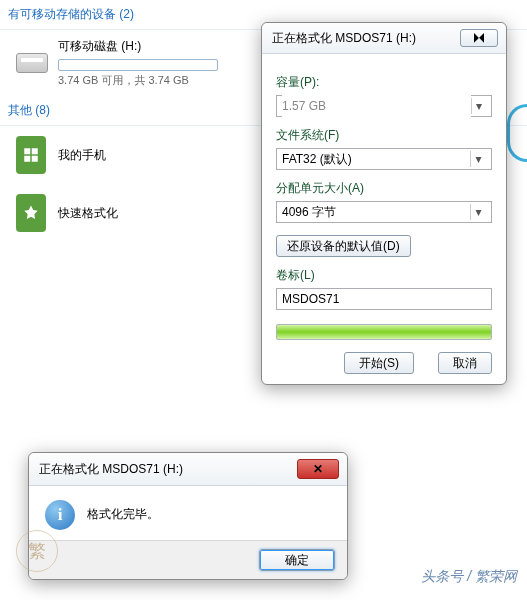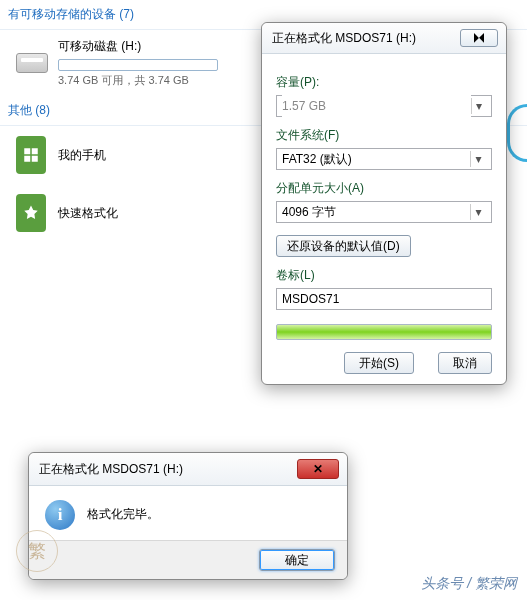--- a/index.html
+++ b/index.html
@@ -40,28 +40,28 @@
 
 .prog-full { width:100%; height:16px; border:1px solid #aab8c6; border-radius:2px; margin:14px 0 12px; background:linear-gradient(#d4f3a4,#7ed321,#d4f3a4); }
 
 .btn-row { display:flex; justify-content:flex-end; gap:24px; }
 
 .msg-dialog { position:absolute; left:28px; top:452px; width:320px; }
 .msg-body { padding:14px 16px 10px; display:flex; gap:12px; align-items:flex-start; }
 .info-icon { width:30px; height:30px; border-radius:50%; background:radial-gradient(circle at 35% 30%, #8ec9f0, #2e79c6); display:flex; align-items:center; justify-content:center; color:#fff; font-weight:bold; font-size:17px; font-family:Georgia,serif; }
 .msg-foot { background:#f0f0f0; border-top:1px solid #d8d8d8; padding:8px 12px; text-align:right; border-radius:0 0 6px 6px;}
 
-.footer-text { position:absolute; right:10px; bottom:7px; color:#6a8ab0; font-size:14px; font-style:italic; }
+.footer-text { position:absolute; right:10px; bottom:14px; color:#6a8ab0; font-size:14px; font-style:italic; }
 .watermark { position:absolute; left:16px; bottom:28px; width:42px; height:42px; border:1px solid #c9b28d; border-radius:50%; opacity:.6; display:flex; align-items:center; justify-content:center; color:#b09060; font-size:18px; }
 .blue-edge { position:absolute; right:0; top:104px; width:20px; height:58px; border:3px solid #3bb0e0; border-right:none; border-radius:30px 0 0 30px; }
 </style>
 </head>
 <body>
 
-<div class="sec-header"><span>有可移动存储的设备 (7)</span></div>
+<div class="sec-header"><span>有可移动存储的设备 (2)</span></div>
 
 <div class="device-row">
   <div class="drive-icon"></div>
   <div class="device-info">
     <div class="device-name">可移动磁盘 (H:)</div>
     <div class="progress-bar"></div>
     <div class="storage-text">3.74 GB 可用，共 3.74 GB</div>
   </div>
 </div>
 

